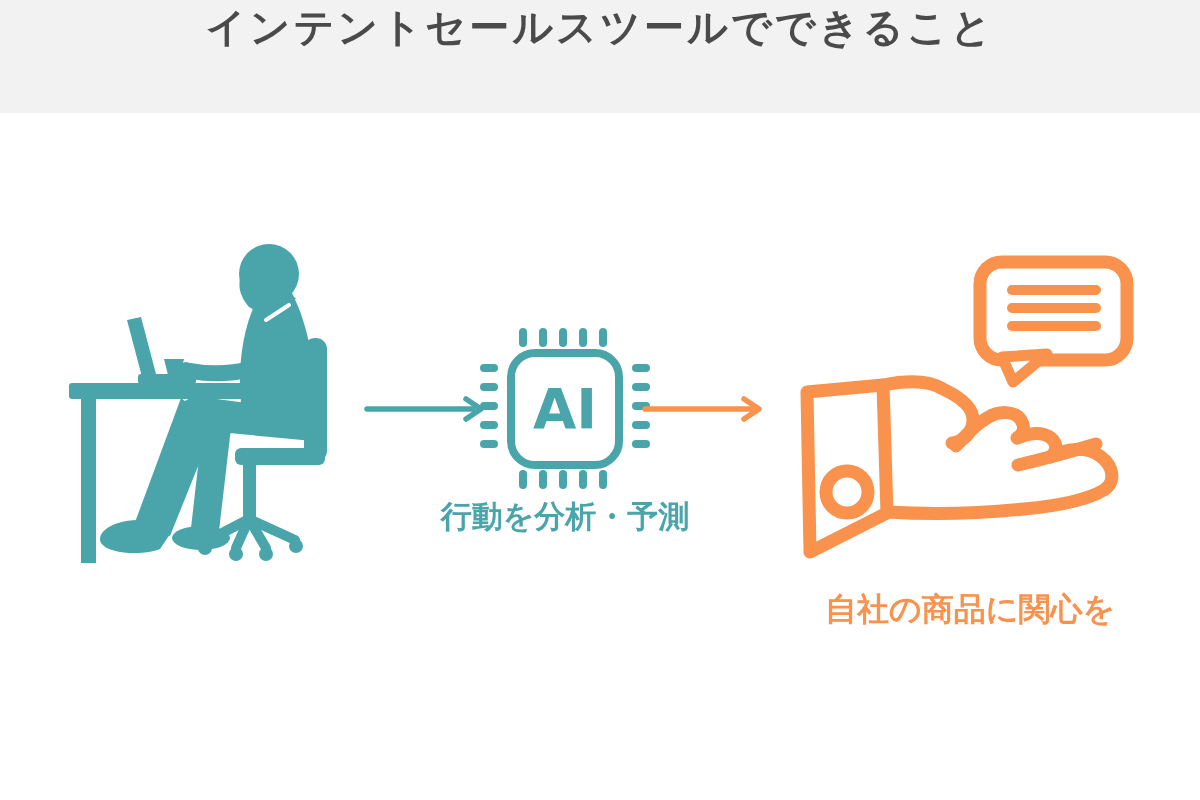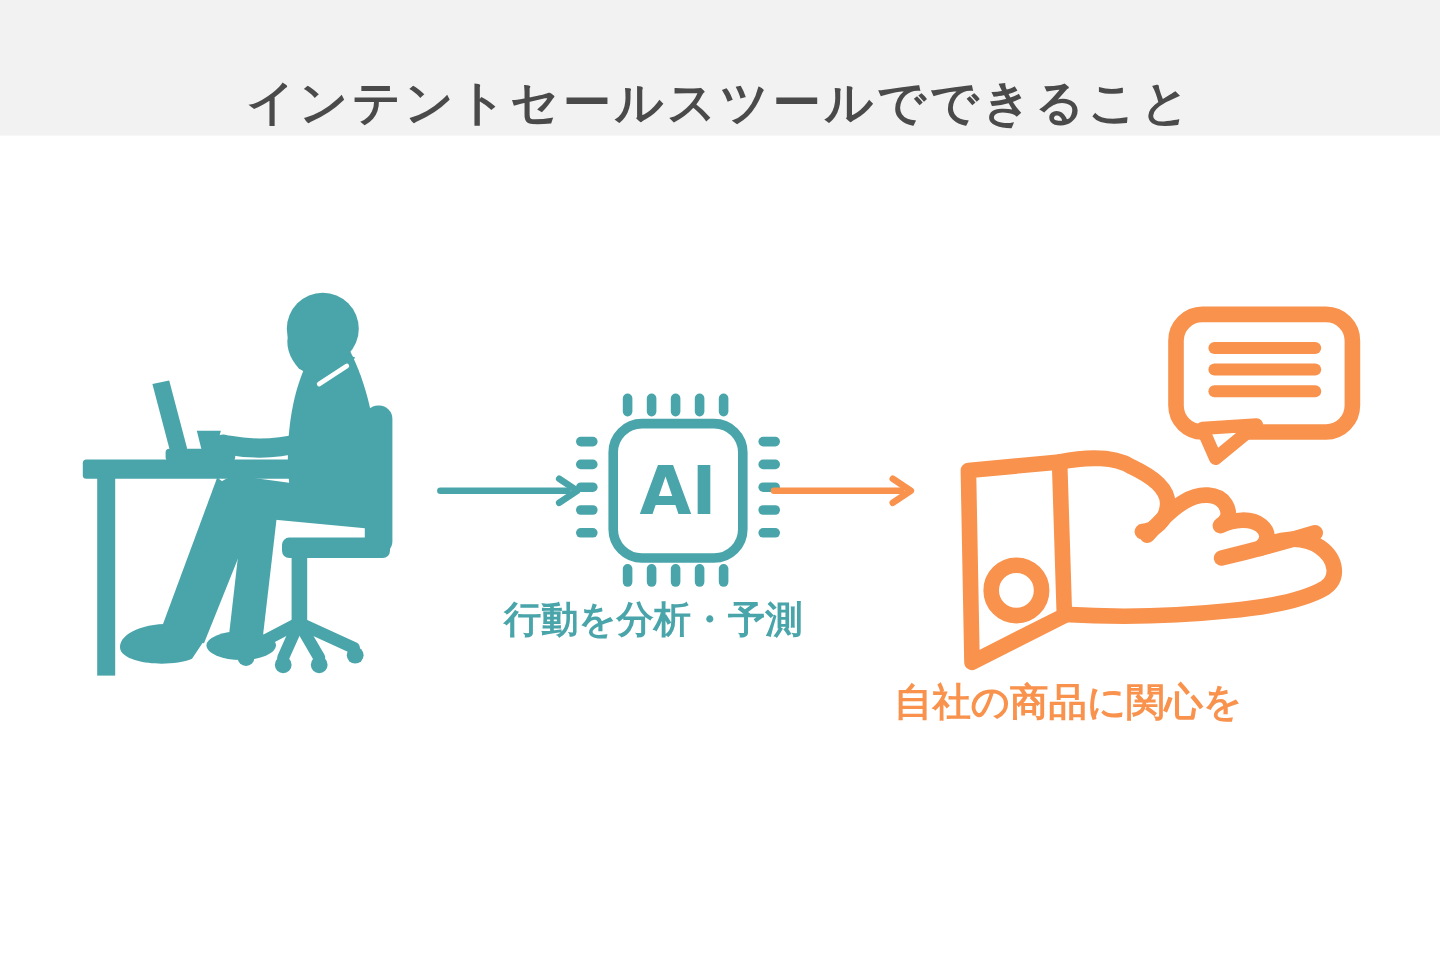--- a/index.html
+++ b/index.html
@@ -2,31 +2,31 @@
 <html><head>
 <meta charset="utf-8">
 <style>
   html,body{margin:0;padding:0;}
   .canvas{
     position:relative;width:1200px;height:800px;background:#ffffff;overflow:hidden;
     font-family:"Liberation Sans","DejaVu Sans",sans-serif;
   }
   .header-band{
     position:absolute;left:0;top:0;width:1200px;height:113px;background:#f2f2f2;
-    display:flex;align-items:flex-end;justify-content:center;
+    display:flex;align-items:flex-start;justify-content:center;
   }
   .page-title{
     font-size:40px;font-weight:bold;color:#4a4a4a;letter-spacing:3px;white-space:nowrap;
   }
   .abs{position:absolute;}
   .caption{
-    position:absolute;font-weight:bold;text-align:left;white-space:nowrap;
+    position:absolute;font-weight:bold;text-align:center;white-space:nowrap;
   }
   .caption.teal{color:#4AA5AB;}
-  .caption.orange{color:#F8924D;}
+  .caption.orange{color:#F8924D;margin-top:24px;}
   .caption-left{left:10px;top:577px;width:390px;font-size:32px;line-height:45px;}
   .caption-mid{left:420px;top:498px;width:290px;font-size:31px;line-height:38px;}
   .caption-right{left:745px;top:563px;width:450px;font-size:32px;line-height:44px;}
   svg{display:block;}
 </style>
 </head>
 <body>
 
 <div class="canvas">
 

